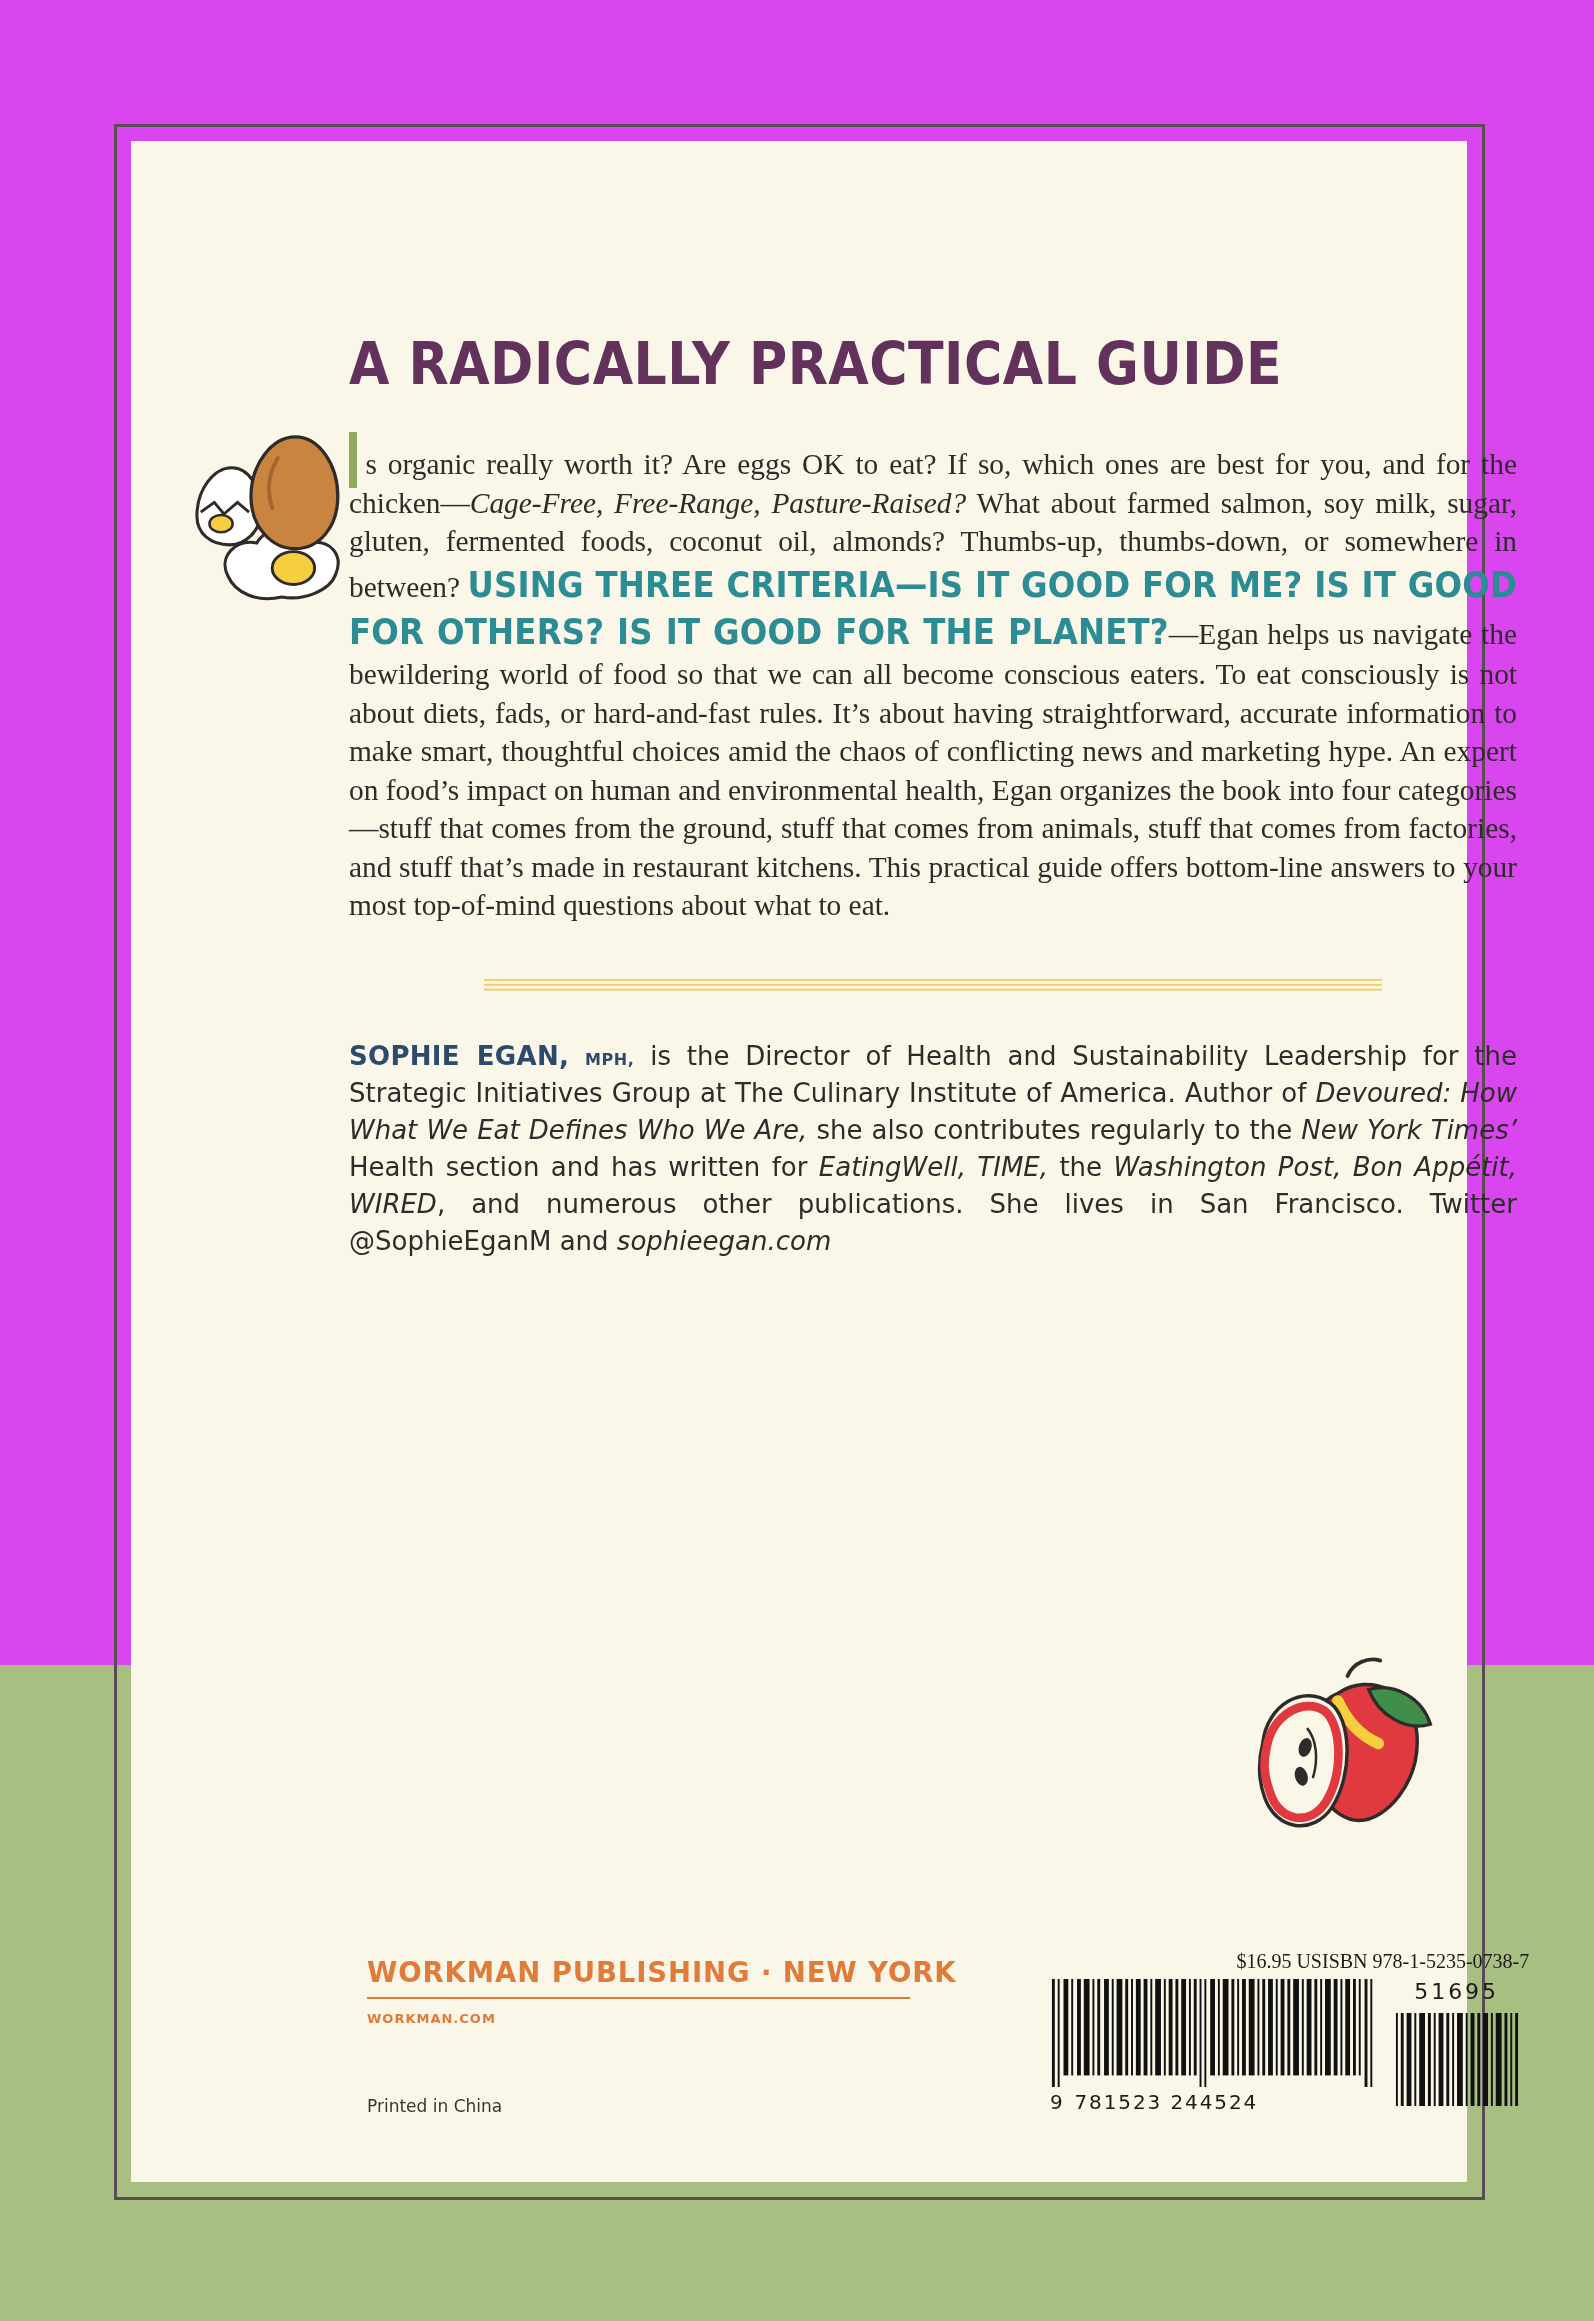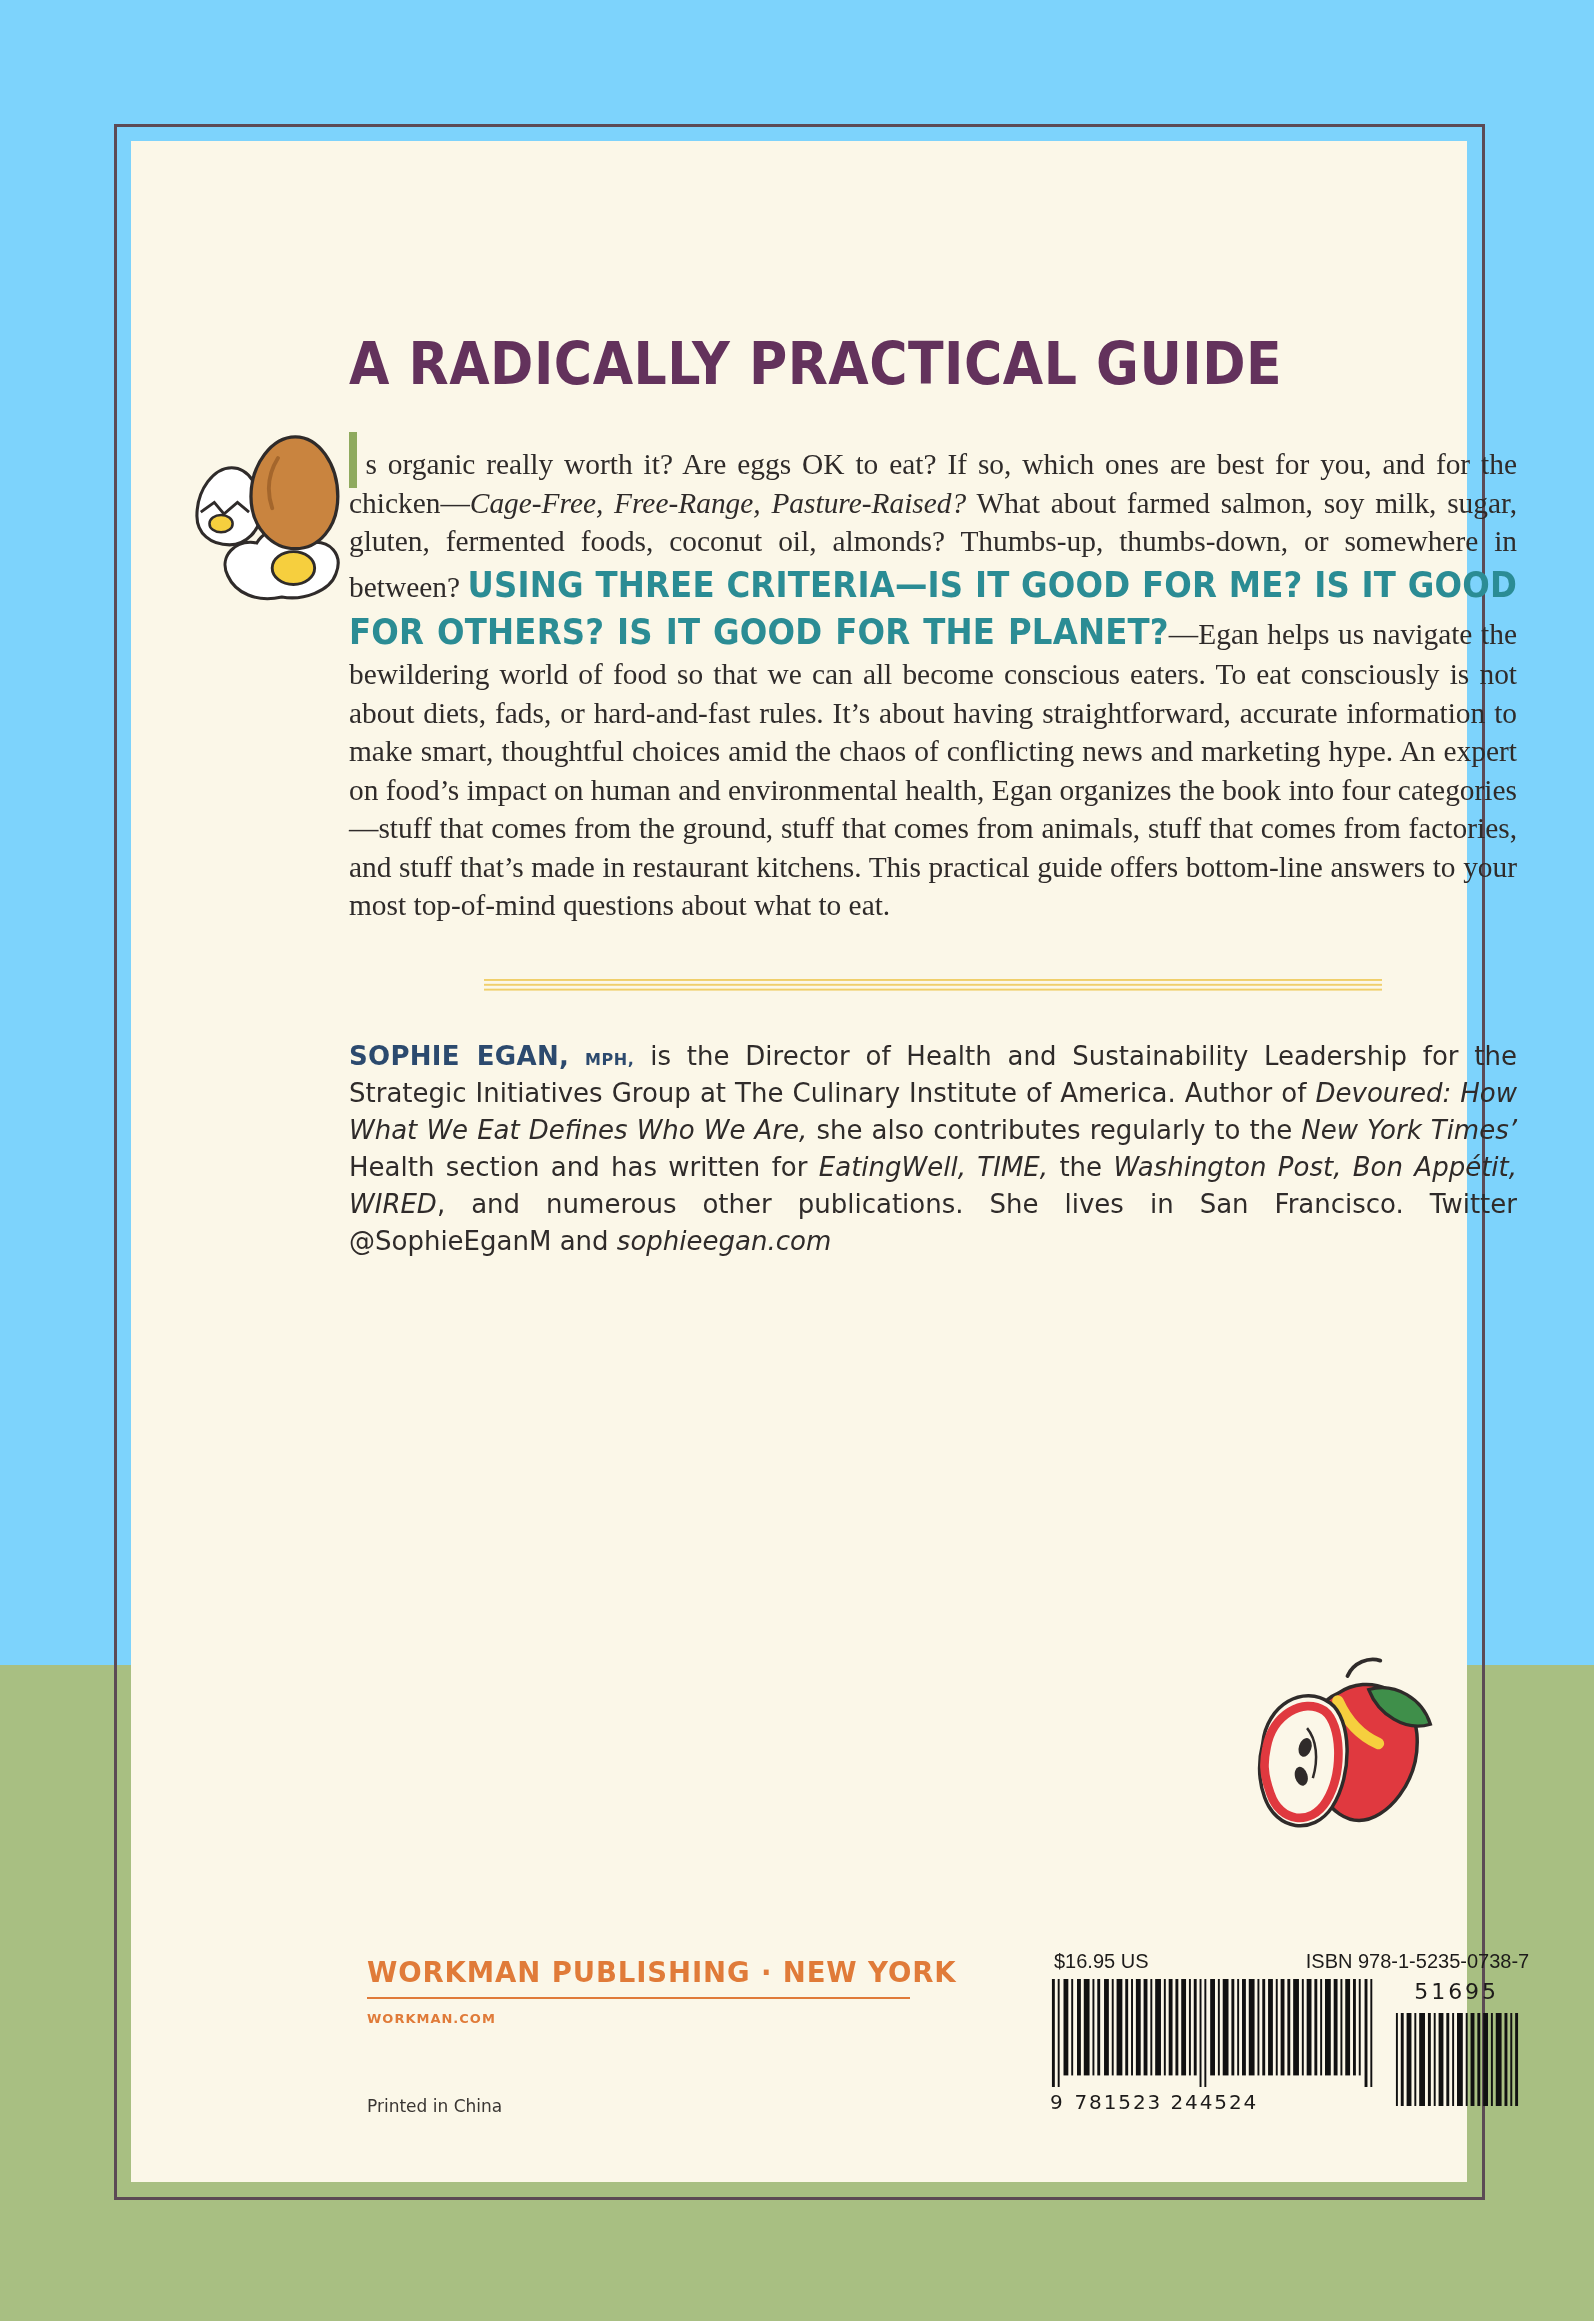--- a/index.html
+++ b/index.html
@@ -10,21 +10,21 @@
     width: 1594px;
     height: 2321px;
     background: #a8bf82;
     font-family: "Liberation Serif", serif;
     overflow: hidden;
   }
   .page {
     position: relative;
     width: 1594px;
     height: 1665px;
-    background: #7dd3fc;
+    background: #d946ef;
     box-sizing: border-box;
   }
   
   .frame {
     position: absolute;
     left: 114px;
     top: 124px;
     width: 1371px;
     height: 2076px;
     border: 3.9px solid #5c4a55;
@@ -164,22 +164,22 @@
     color: #3a3633;
   }
   .barcode-block {
     position: absolute;
     right: 1.9px;
     top: -5.8px;
     width: 483px;
   }
   .bc-top {
     display: flex;
-    justify-content: space-between;
-    font-family: Liberation Sans, sans-serif;
+    justify-content: flex-end;
+    font-family: Liberation Serif, serif;
     font-size: 20px;
     color: #1d1b1a;
     padding: 0 3.9px 5.8px 3.9px;
   }
   .bc-row { display: flex; align-items: flex-start; gap: 13.5px; }
   .bc-main { width: 330px; }
   .bc-side { width: 126px; }
   .bc-sidenum {
     text-align: center;
     font-family: "DejaVu Sans", "Liberation Sans", sans-serif;

